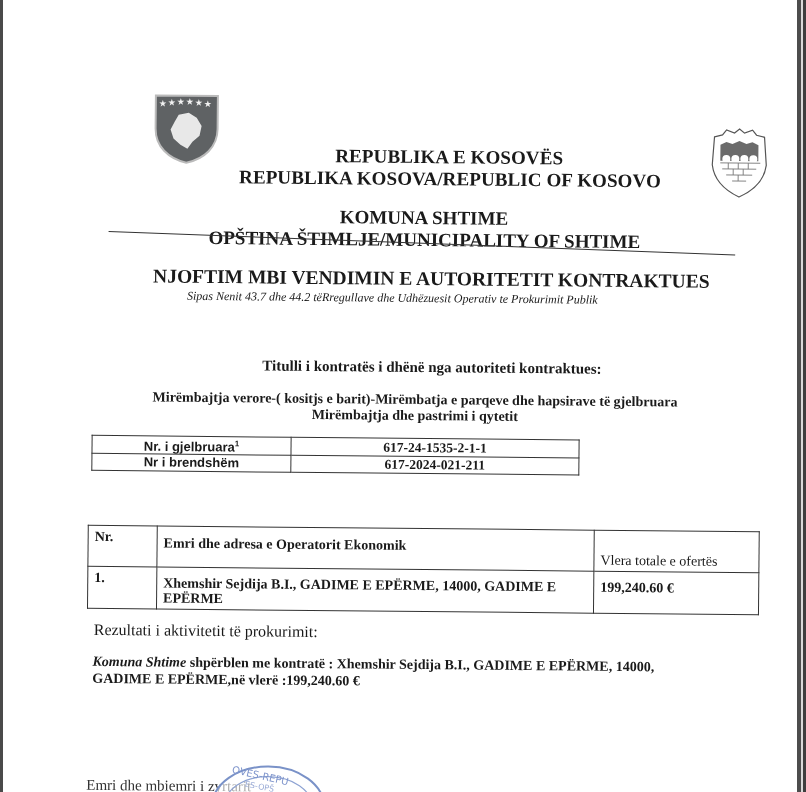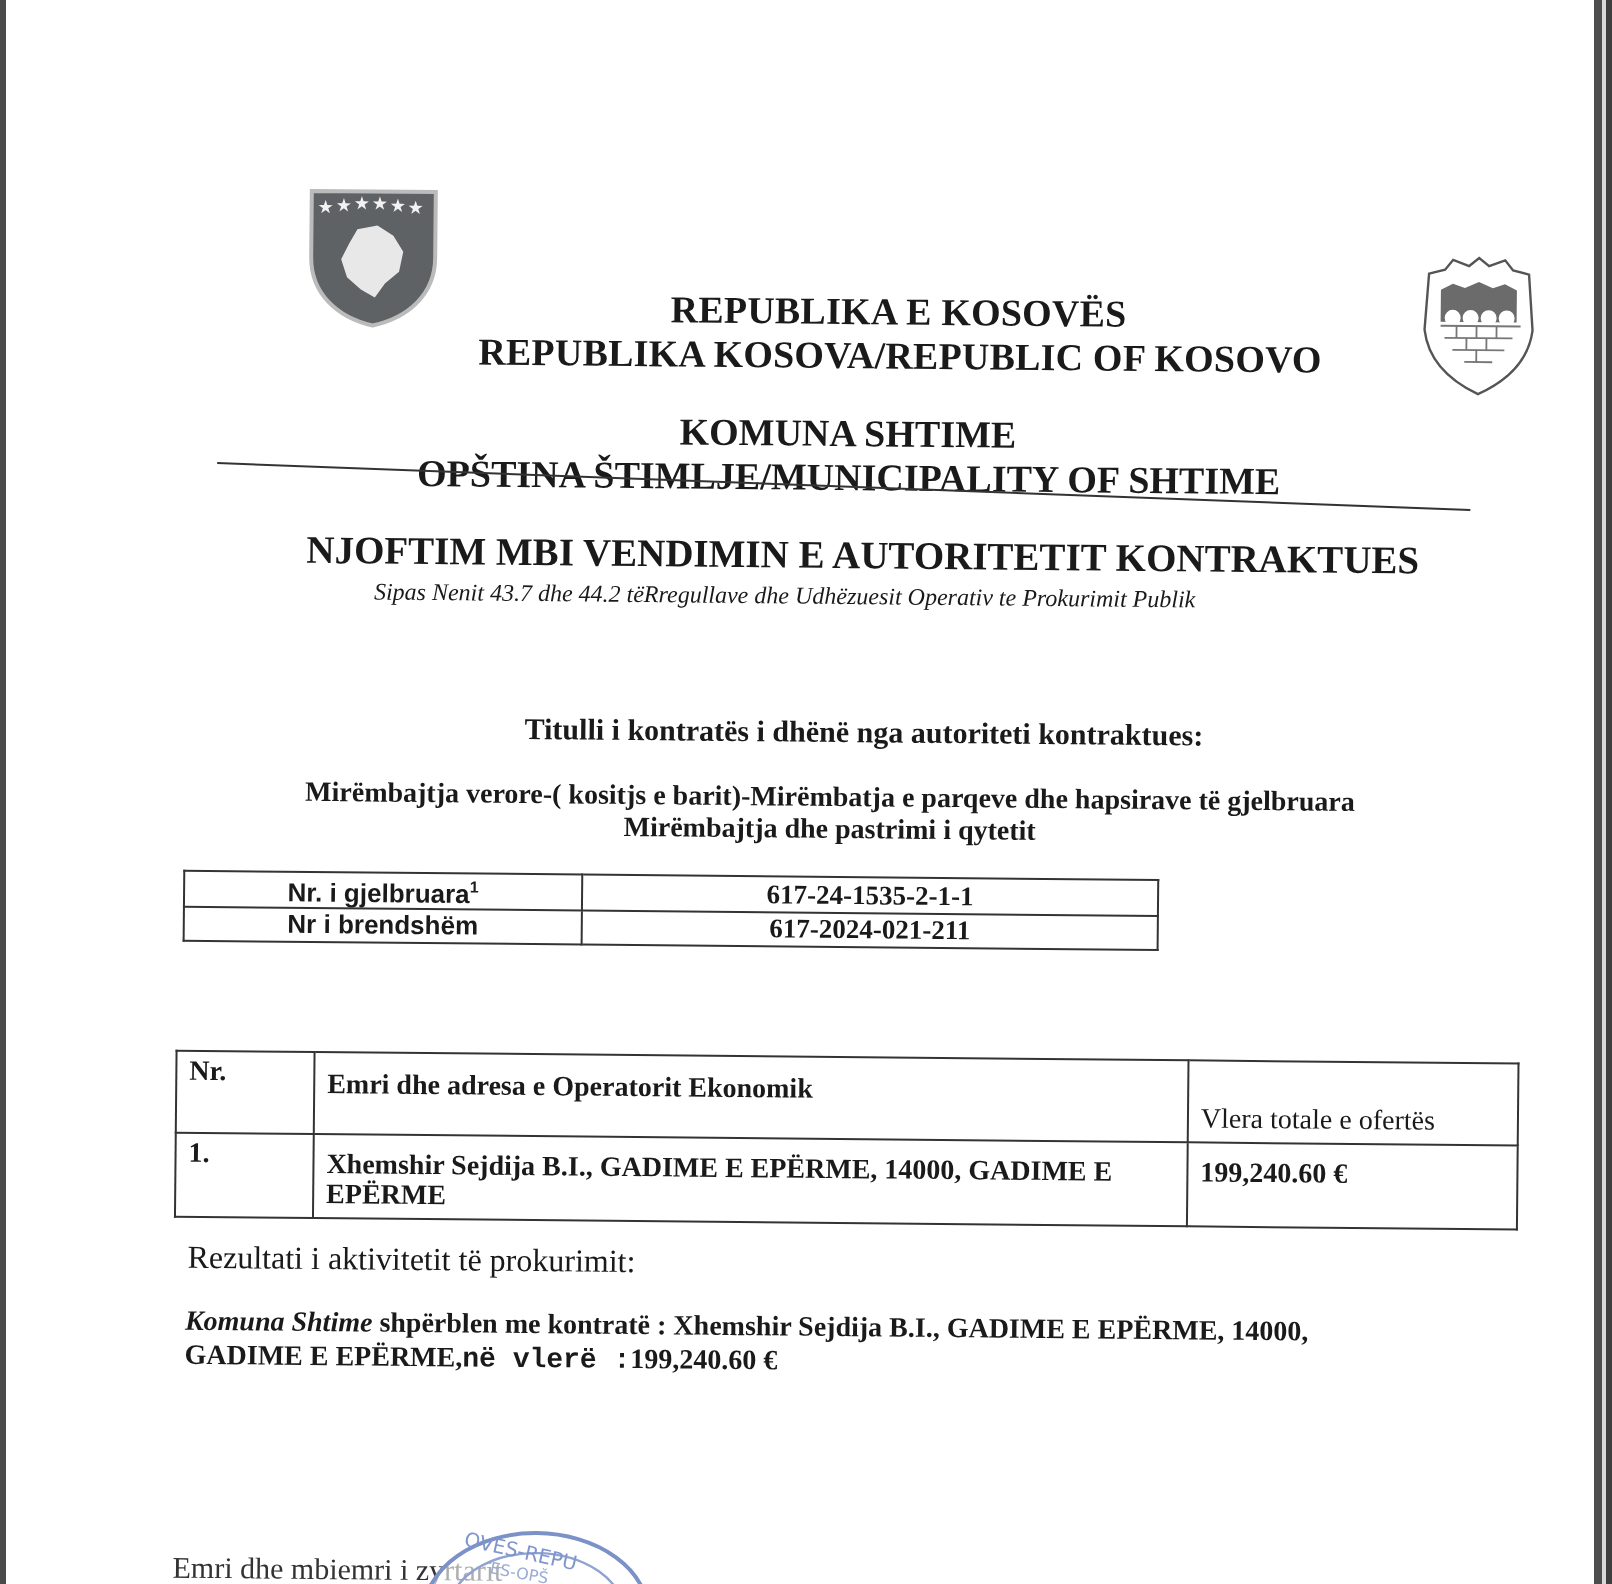--- a/index.html
+++ b/index.html
@@ -123,21 +123,21 @@
     <tr>
       <td class="c-nr">1.</td>
       <td style="padding-top:8px;">Xhemshir Sejdija B.I., GADIME E EPËRME, 14000, GADIME E EPËRME</td>
       <td class="c-val" style="padding-top:8px;">199,240.60 €</td>
     </tr>
   </tbody>
     </table>
 
   <div class="abs result-label" style="left:96px; top:624px;">Rezultati i aktivitetit të prokurimit:</div>
   <div class="abs result-text" style="left:95px; top:656px;">
-    <span class="em">Komuna Shtime</span><span> shpërblen me kontratë : Xhemshir Sejdija B.I., GADIME E EPËRME, 14000, GADIME E EPËRME,</span><span style="font-family:Liberation Mono, monospace;">në vlerë :</span><span>199,240.60  €</span>
+    <span class="em">Komuna Shtime</span><span> shpërblen me kontratë : Xhemshir Sejdija B.I., GADIME E EPËRME, 14000, GADIME E EPËRME,</span><span style="font-family:Liberation Serif, serif;">në vlerë :</span><span>199,240.60  €</span>
   </div>
 
   <div class="abs sig-label" style="left:90px; top:780px;">Emri dhe mbiemri i zyrtarit</div>
 
   <svg class="stamp" viewBox="0 0 124 60">
     <ellipse cx="62" cy="44" rx="56" ry="40" fill="rgba(255,255,255,0.6)" stroke="#7a92c8" stroke-width="2"></ellipse>
     <ellipse cx="62" cy="44" rx="44" ry="30" fill="none" stroke="#8ea3d3" stroke-width="1.2"></ellipse>
     <text x="24" y="18" font-size="10" fill="#7f95cc" font-family="DejaVu Sans, sans-serif" transform="rotate(12 60 20)">OVES-REPU</text>
     <text x="38" y="28" font-size="8" fill="#9aabd6" font-family="DejaVu Sans, sans-serif" transform="rotate(10 60 28)">ES-OPŠ</text>
   </svg>

